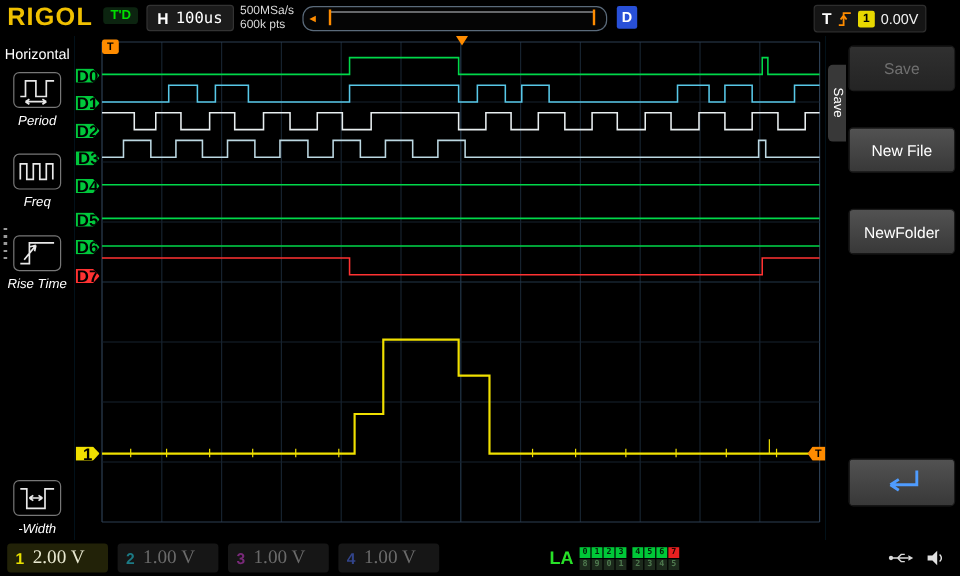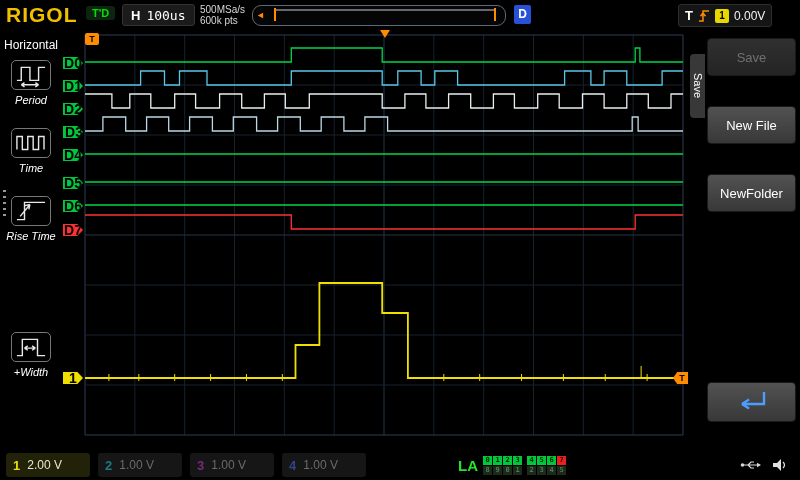--- a/index.html
+++ b/index.html
@@ -62,21 +62,21 @@
         background:linear-gradient(#525252,#383838);color:#fff;font-size:13px;
         font-family:"Liberation Sans","DejaVu Sans",sans-serif;cursor:pointer;}
   .rbtn.disabled{background:linear-gradient(#303030,#242424);color:#707070;}
   .backbtn{height:40px;}
   
   .bottombar{position:absolute;left:0;top:450px;width:800px;height:30px;background:#000;
              display:flex;align-items:center;padding:0 6px;gap:8px;box-sizing:border-box;}
   .chbadge{width:84px;height:24px;background:#161616;border-radius:3px;display:flex;align-items:center;
            gap:7px;padding:0 7px;box-sizing:border-box;cursor:pointer;}
   .chbadge .num{font-weight:bold;font-size:13px;}
-  .chbadge .val{font-size:12px;font-family:Liberation Sans, sans-serif;color:#e8e8d0;}
+  .chbadge .val{font-size:16px;font-family:Liberation Serif, serif;color:#e8e8d0;}
   .chbadge.dim .val{color:#6a6a6a;}
   .chbadge.act{background:#222208;}
   .lablock{margin-left:84px;display:flex;align-items:center;gap:5px;cursor:pointer;}
   .lalabel{color:#28e028;font-weight:bold;font-size:15px;}
   .larow{display:flex;gap:1px;line-height:0;}
   .lacell{display:inline-block;width:9px;height:9px;font-size:7px;font-weight:bold;line-height:9px;
           text-align:center;font-family:"DejaVu Sans Mono",monospace;}
   .lacell.on{background:#00c838;color:#03230a;}
   .lacell.trig{background:#e82020;color:#200303;}
   .lacell.off{background:#1c2a1c;color:#4f7a4f;}
@@ -132,42 +132,42 @@
       </span>
       <div class="mlabel">Period</div>
     </div>
 
     <div class="mitem" style="top:98px">
       <span class="micon">
         <svg width="34" height="26" viewBox="0 0 30 24">
             <path d="M2,18 V6 H7 V18 H12 V6 H17 V18 H22 V6 H27 V18" stroke="#e8e8e8" stroke-width="1.3" fill="none"></path>
           </svg>
       </span>
-      <div class="mlabel">Time</div>
+      <div class="mlabel">Freq</div>
     </div>
 
     <div class="mitem" style="top:166px">
       <span class="micon">
         <svg width="34" height="26" viewBox="0 0 30 24">
             <path d="M2,20 H9 V4 H28 M5,17 L14,6 M14,6 l-4.5,1 M14,6 l-1,4.5" stroke="#e8e8e8" stroke-width="1.3" fill="none"></path>
           </svg>
       </span>
       <div class="mlabel">Rise Time</div>
     </div>
 
 
-    <div class="mitem" style="top:302px">
-      <span class="micon">
-        <svg width="34" height="26" viewBox="0 0 30 24">
-            <path d="M2,20 H7 V5 H21 V20 H28 M9,13 H19 M9,13 l3,-2 M9,13 l3,2 M19,13 l-3,-2 M19,13 l-3,2" stroke="#e8e8e8" stroke-width="1.3" fill="none"></path>
-          </svg>
-      </span>
-      <div class="mlabel">+Width</div>
-    </div>
-
+
+    <div class="mitem" style="top:370px">
+      <span class="micon">
+        <svg width="34" height="26" viewBox="0 0 30 24">
+            <path d="M2,5 H7 V20 H21 V5 H28 M9,12 H19 M9,12 l3,-2 M9,12 l3,2 M19,12 l-3,-2 M19,12 l-3,2" stroke="#e8e8e8" stroke-width="1.3" fill="none"></path>
+          </svg>
+      </span>
+      <div class="mlabel">-Width</div>
+    </div>
   </aside>
 
   <main class="plot">
     <svg id="wave-svg" width="626" height="420">
         <line x1="23" y1="5" x2="23" y2="405" class="gborder"></line>
         <line x1="72.83333333333333" y1="5" x2="72.83333333333333" y2="405" class="gline"></line>
         <line x1="122.66666666666666" y1="5" x2="122.66666666666666" y2="405" class="gline"></line>
         <line x1="172.5" y1="5" x2="172.5" y2="405" class="gline"></line>
         <line x1="222.33333333333331" y1="5" x2="222.33333333333331" y2="405" class="gline"></line>
         <line x1="272.1666666666667" y1="5" x2="272.1666666666667" y2="405" class="gline"></line>

